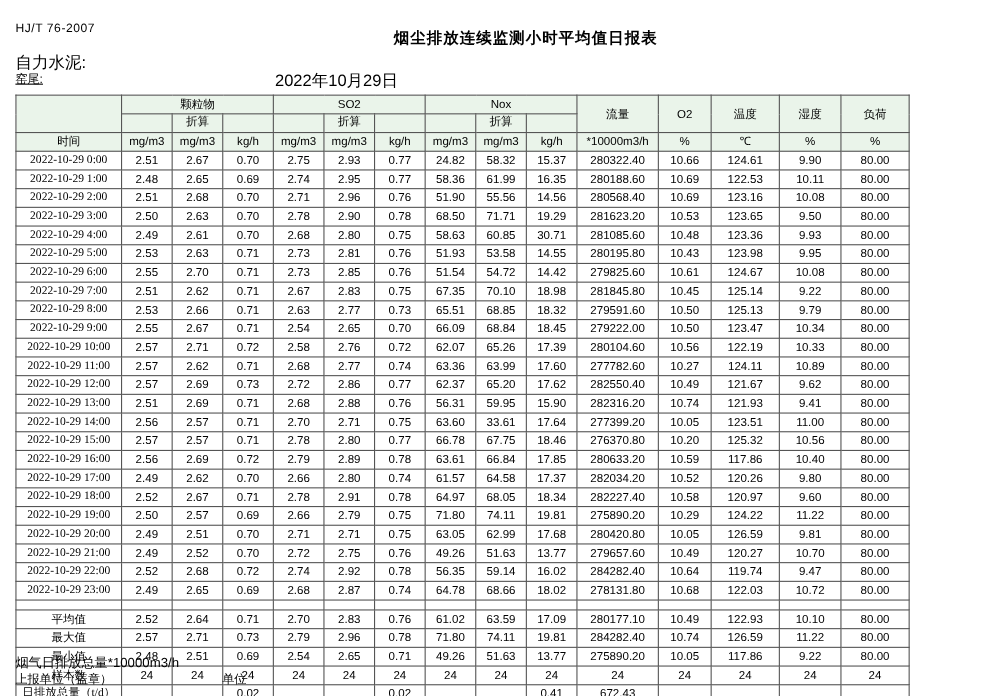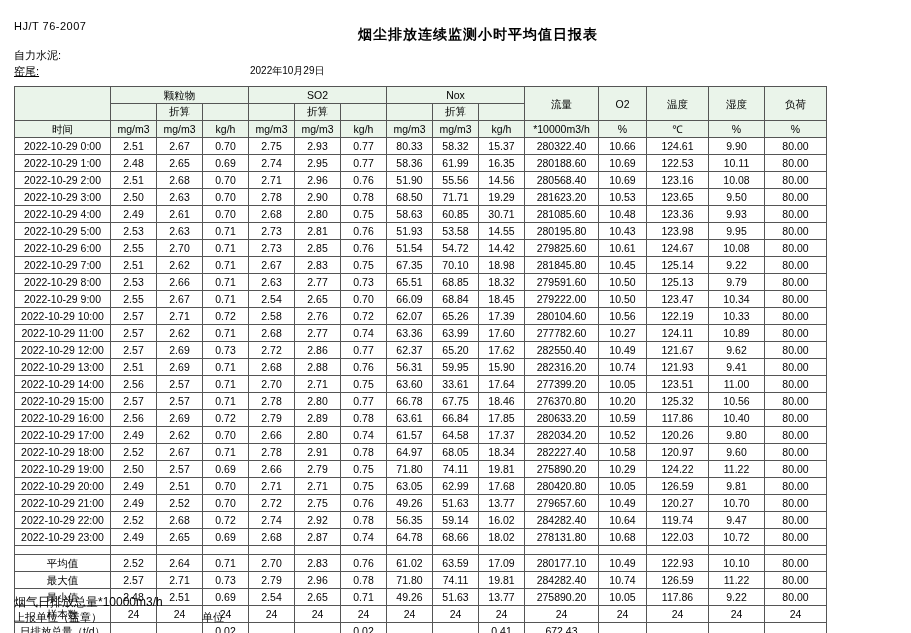--- a/index.html
+++ b/index.html
@@ -38,34 +38,34 @@
     text-align: center;
     font-size: 14px;
     font-weight: bold;
     letter-spacing: 1px;
     padding-left: 45px;
   }
   .company {
     position: absolute;
     left: 14px;
     top: 48px;
-    font-size: 11px;
+    font-size: 15px;
   }
   .kiln {
     position: absolute;
     left: 14px;
     top: 64px;
     font-size: 11px;
     text-decoration: underline;
   }
   .report-date {
     position: absolute;
     left: 250px;
     top: 64px;
-    font-size: 10px;
+    font-size: 15px;
   }
   table.main {
     position: absolute;
     left: 14px;
     top: 86px;
     border-collapse: collapse;
     table-layout: fixed;
   }
   table.main td, table.main th {
     border: 1px solid #555555;
@@ -86,20 +86,21 @@
     height: 17px;
     font-family: Liberation Mono, monospace;
   }
   .hdr-unit {
     background: #eaf4ea !important;
     height: 17px;
   }
   td.time-cell {
     text-align: right;
     padding-right: 4px;
+    font-family: Liberation Serif, serif;
   }
   td.num {
     text-align: right;
     padding-right: 6px;
   }
   tr.spacer td {
     height: 8px;
   }
   .footer1 {
     position: absolute;
@@ -200,21 +201,21 @@
     </thead>
     <tbody id="data-body">
         <tr>
           <td class="time-cell">2022-10-29 0:00</td>
           <td class="num">2.51</td>
           <td class="num">2.67</td>
           <td class="num">0.70</td>
           <td class="num">2.75</td>
           <td class="num">2.93</td>
           <td class="num">0.77</td>
-          <td class="num">80.33</td>
+          <td class="num">24.82</td>
           <td class="num">58.32</td>
           <td class="num">15.37</td>
           <td class="num">280322.40</td>
           <td class="num">10.66</td>
           <td class="num">124.61</td>
           <td class="num">9.90</td>
           <td class="num">80.00</td>
         </tr>
         <tr>
           <td class="time-cell">2022-10-29 1:00</td>

